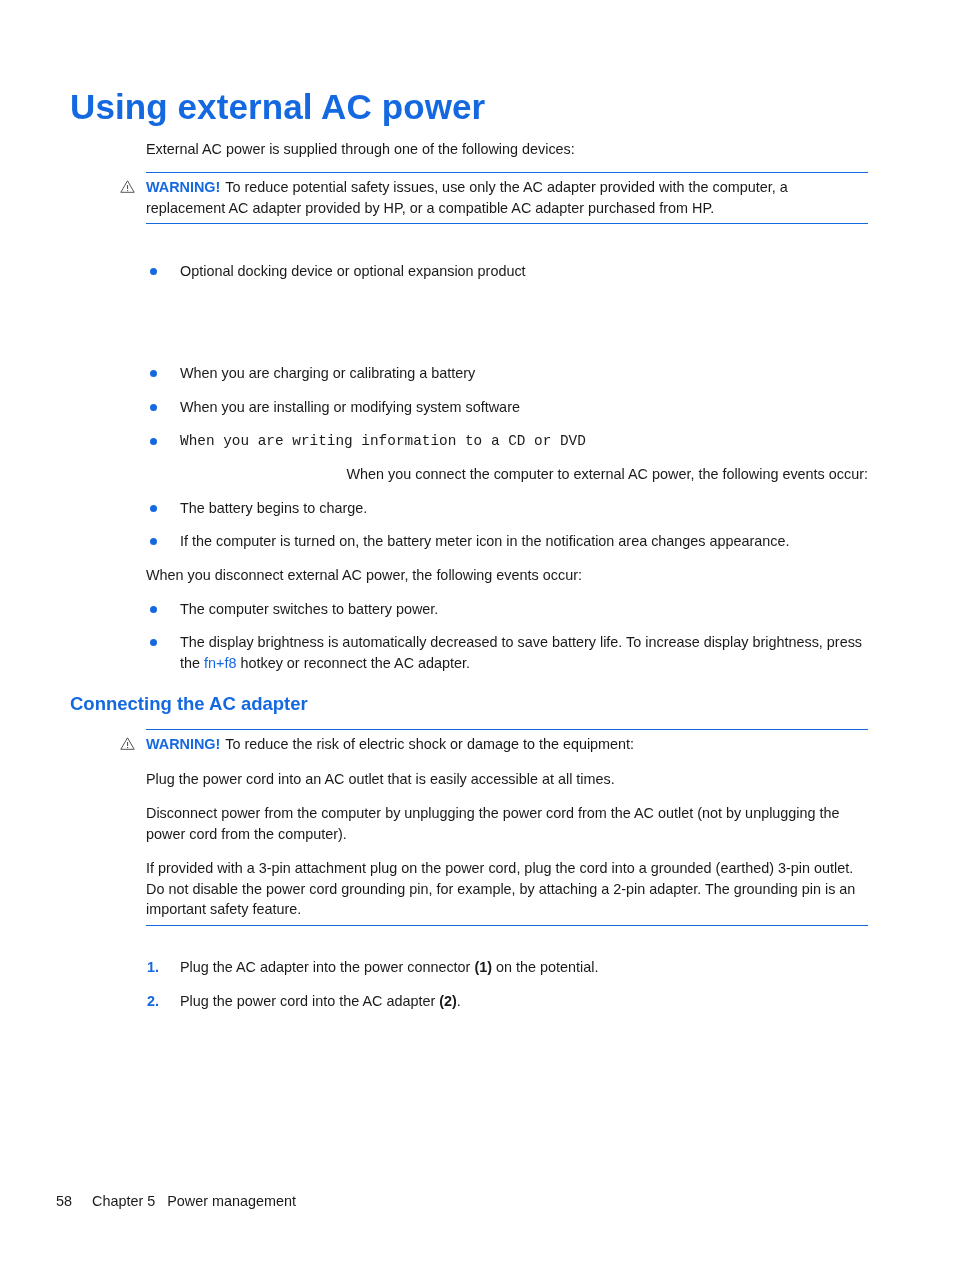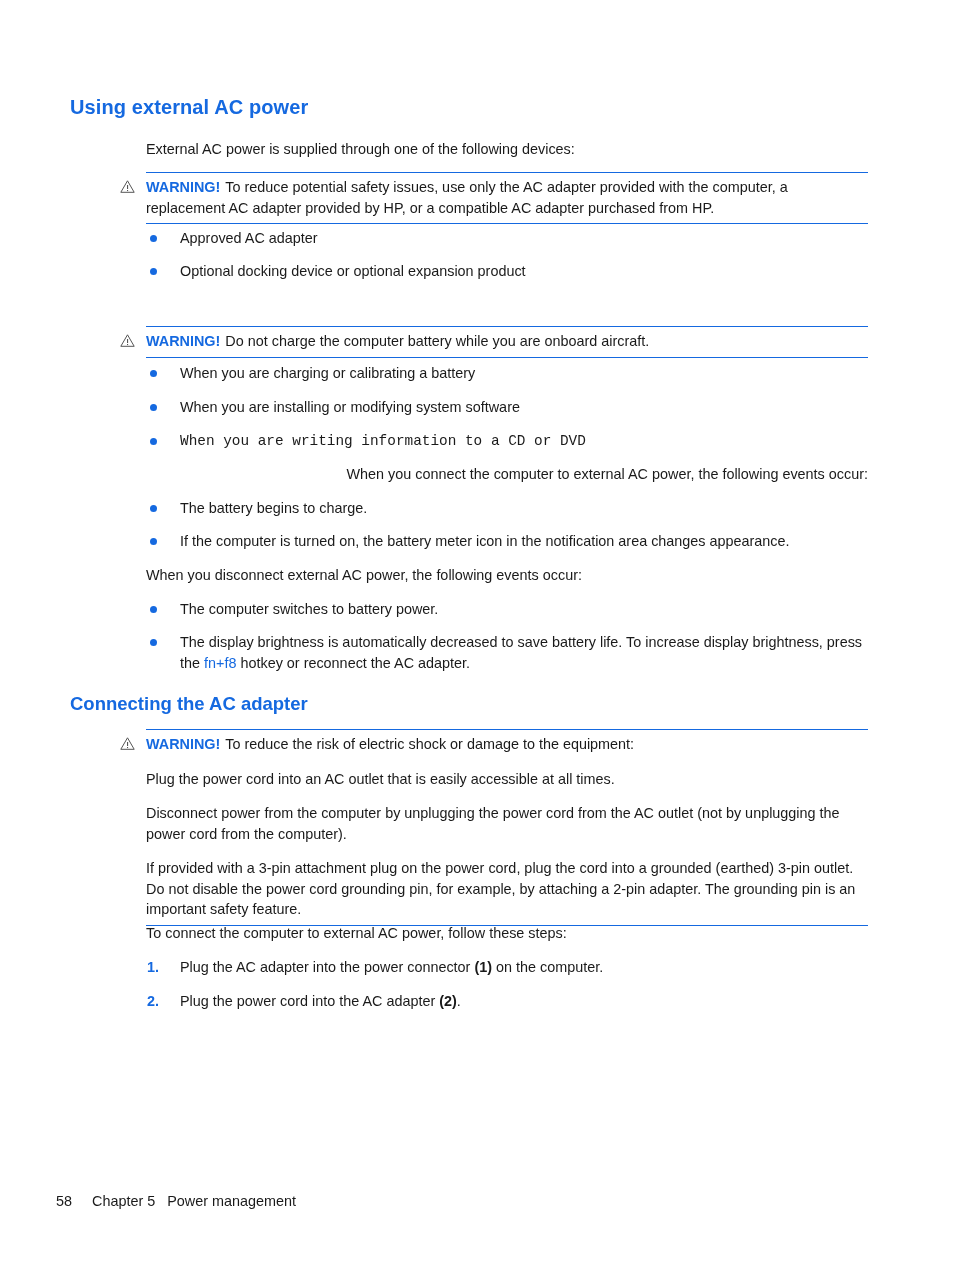--- a/index.html
+++ b/index.html
@@ -22,21 +22,21 @@
     width: 954px;
     height: 1270px;
     overflow: hidden;
   }
 
   
   .h1 {
     position: absolute;
     left: 70px;
     top: 92px;
-    font-size: 20px;
+    font-size: 35px;
     font-weight: bold;
     color: #1569e0;
     letter-spacing: 0.1px;
     line-height: 30px;
     white-space: nowrap;
   }
   .h2 {
     position: absolute;
     left: 70px;
     font-size: 18.5px;
@@ -166,42 +166,26 @@
       <svg class="warn-icon" viewBox="0 0 15 13">
         <path d="M7.5 0.8 L14.2 12.3 L0.8 12.3 Z" fill="none" stroke="#555555" stroke-width="1"></path>
         <rect x="7" y="5" width="1.1" height="4" fill="#555555"></rect>
         <rect x="7" y="10" width="1.1" height="1.1" fill="#555555"></rect>
       </svg>
       <span class="warn-label">WARNING!</span><span>To reduce potential safety issues, use only the AC adapter provided with the computer, a replacement AC adapter provided by HP, or a compatible AC adapter purchased from HP.</span>
     </div>
     <div class="rule"></div>
   </div>
 
-  <div class="bullet-row" style="top:228px;">
-    <span class="bullet-dot"></span>
-    <span class="bullet-text">Approved AC adapter</span>
-  </div>
   <div class="bullet-row" style="top:261px;">
     <span class="bullet-dot"></span>
     <span class="bullet-text">Optional docking device or optional expansion product</span>
   </div>
 
 
-  <div class="warning" style="top:326px;">
-    <div class="rule"></div>
-    <div class="wbody">
-      <svg class="warn-icon" viewBox="0 0 15 13">
-        <path d="M7.5 0.8 L14.2 12.3 L0.8 12.3 Z" fill="none" stroke="#555555" stroke-width="1"></path>
-        <rect x="7" y="5" width="1.1" height="4" fill="#555555"></rect>
-        <rect x="7" y="10" width="1.1" height="1.1" fill="#555555"></rect>
-      </svg>
-      <span class="warn-label">WARNING!</span><span>Do not charge the computer battery while you are onboard aircraft.</span>
-    </div>
-    <div class="rule"></div>
-  </div>
 
   <div class="bullet-row" style="top:363px;">
     <span class="bullet-dot"></span>
     <span class="bullet-text">When you are charging or calibrating a battery</span>
   </div>
   <div class="bullet-row" style="top:397px;">
     <span class="bullet-dot"></span>
     <span class="bullet-text">When you are installing or modifying system software</span>
   </div>
   <div class="bullet-row" style="top:431px;font-family:Liberation Mono, monospace;">
@@ -246,25 +230,24 @@
       <div style="height:14px;"></div>
       <div>Plug the power cord into an AC outlet that is easily accessible at all times.</div>
       <div style="height:14px;"></div>
       <div>Disconnect power from the computer by unplugging the power cord from the AC outlet (not by unplugging the power cord from the computer).</div>
       <div style="height:14px;"></div>
       <div>If provided with a 3-pin attachment plug on the power cord, plug the cord into a grounded (earthed) 3-pin outlet. Do not disable the power cord grounding pin, for example, by attaching a 2-pin adapter. The grounding pin is an important safety feature.</div>
     </div>
     <div class="rule"></div>
   </div>
 
-  <div class="body-text" style="top:923px;">To connect the computer to external AC power, follow these steps:</div>
 
   <div class="num-row" style="top:957px;">
     <span class="num-marker">1.</span>
-    <span class="num-text"><span>Plug the AC adapter into the power connector </span><span class="b">(1)</span><span> on the computer.</span></span>
+    <span class="num-text"><span>Plug the AC adapter into the power connector </span><span class="b">(1)</span><span> on the potential.</span></span>
   </div>
 
   <div class="num-row" style="top:991px;">
     <span class="num-marker">2.</span>
     <span class="num-text"><span>Plug the power cord into the AC adapter </span><span class="b">(2)</span><span>.</span></span>
   </div>
 
   <div class="footer">58     Chapter 5   Power management</div>
 
 </div>

